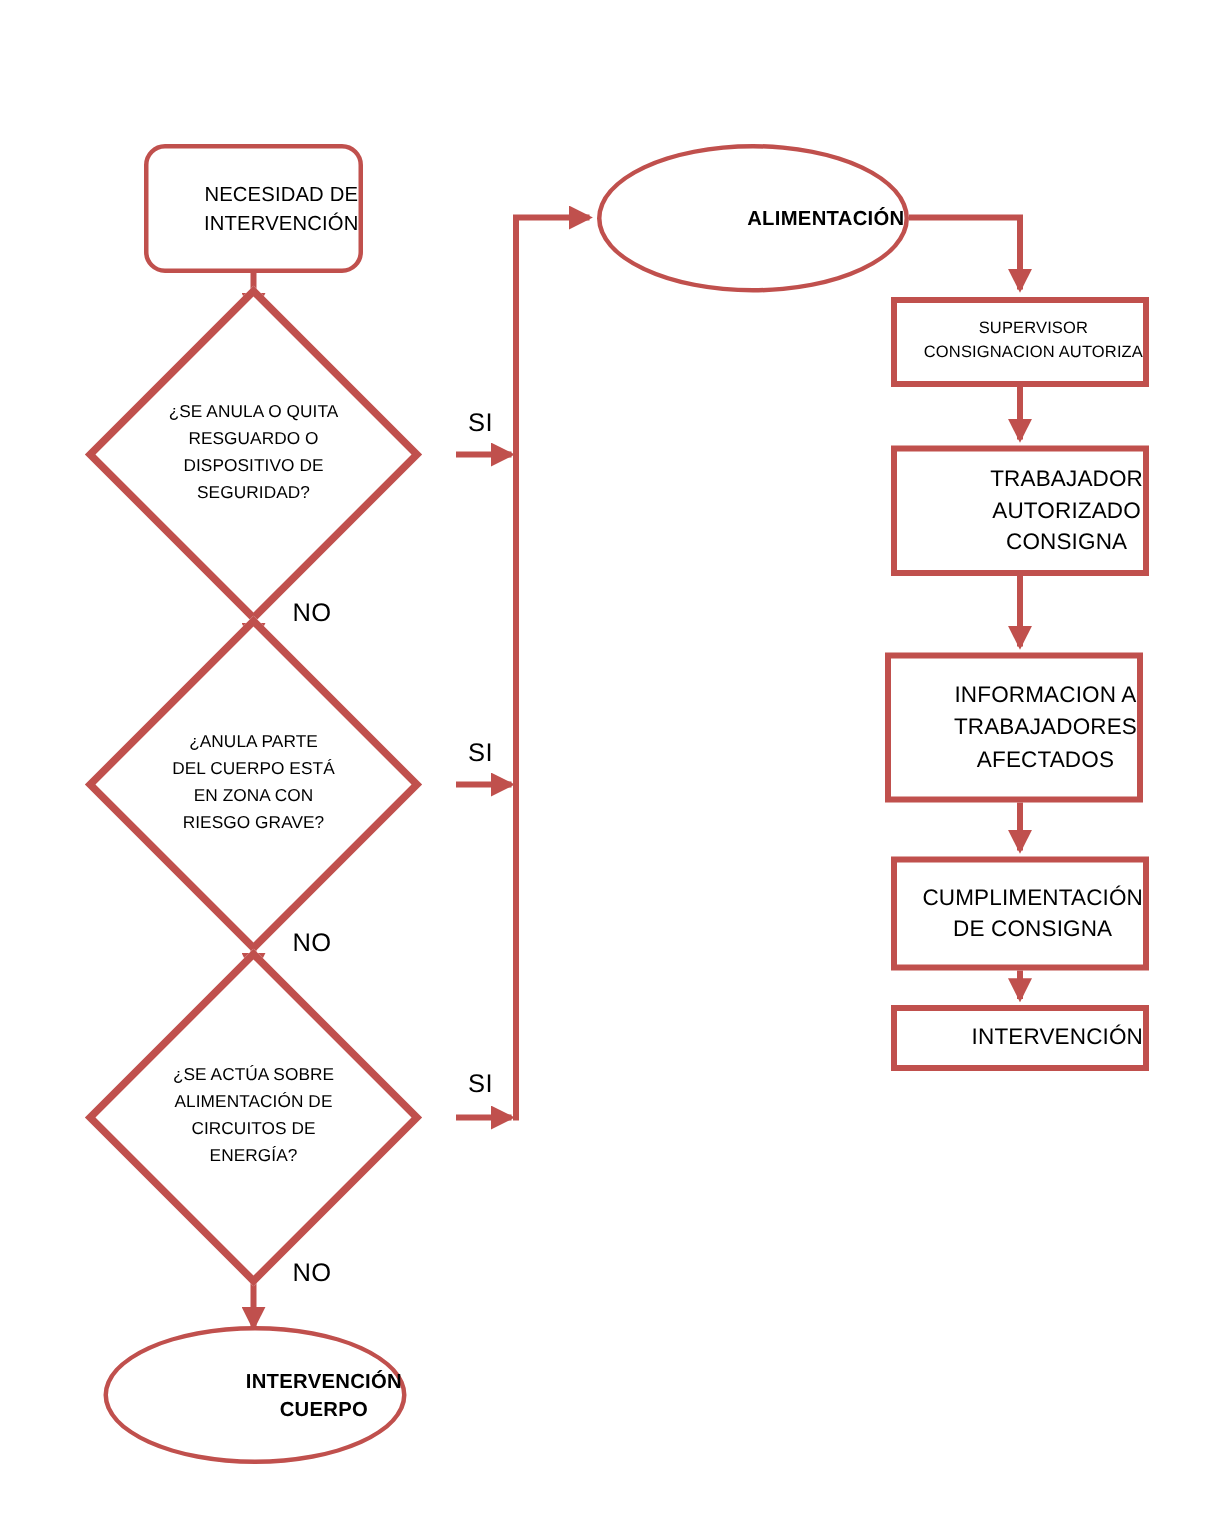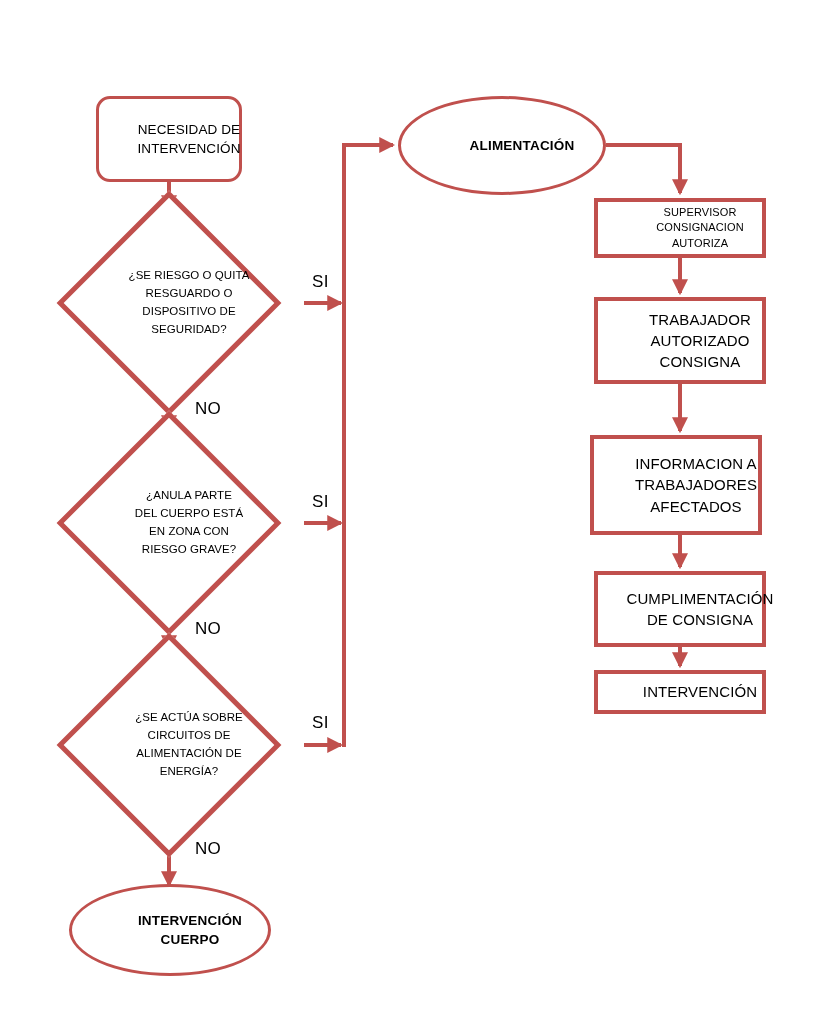--- a/index.html
+++ b/index.html
@@ -26,25 +26,24 @@
     top: 0;
     width: 819px;
     height: 1024px;
   }
 
   .node {
     position: absolute;
     box-sizing: border-box;
     display: flex;
     align-items: center;
-    justify-content: center;
+    justify-content: flex-end;
     text-align: center;
     line-height: 1.42;
     color: #000000;
-    padding-left: 40px;
   }
 
   
   .n-roundrect {
     border: 3px solid #c0504d;
     border-radius: 14px;
     background: #ffffff;
     font-size: 13.5px;
     letter-spacing: 0.1px;
   }
@@ -146,43 +145,43 @@
   <div class="node n-roundrect" style="left:96px; top:96px; width:146px; height:86px;">
     <div>
       <div>NECESIDAD DE</div>
       <div>INTERVENCIÓN</div>
     </div>
   </div>
 
   <div class="node n-diamond" style="left:35px; top:213px; width:268px; height:180px;">
     <div class="dia-shape" style="width:159px; height:159px;"></div>
     <div class="dia-label">
-      <div>¿SE RIESGO O QUITA</div>
+      <div>¿SE ANULA O QUITA</div>
       <div>RESGUARDO O</div>
       <div>DISPOSITIVO DE</div>
       <div>SEGURIDAD?</div>
     </div>
   </div>
 
   <div class="node n-diamond" style="left:35px; top:433px; width:268px; height:180px;">
     <div class="dia-shape" style="width:159px; height:159px;"></div>
     <div class="dia-label">
       <div>¿ANULA PARTE</div>
       <div>DEL CUERPO ESTÁ</div>
       <div>EN ZONA CON</div>
       <div>RIESGO GRAVE?</div>
     </div>
   </div>
 
   <div class="node n-diamond" style="left:35px; top:655px; width:268px; height:180px;">
     <div class="dia-shape" style="width:159px; height:159px;"></div>
     <div class="dia-label">
       <div>¿SE ACTÚA SOBRE</div>
+      <div>ALIMENTACIÓN DE</div>
       <div>CIRCUITOS DE</div>
-      <div>ALIMENTACIÓN DE</div>
       <div>ENERGÍA?</div>
     </div>
   </div>
 
   <div class="node n-ellipse" style="left:69px; top:884px; width:202px; height:92px;">
     <div>
       <div>INTERVENCIÓN</div>
       <div>CUERPO</div>
     </div>
   </div>

